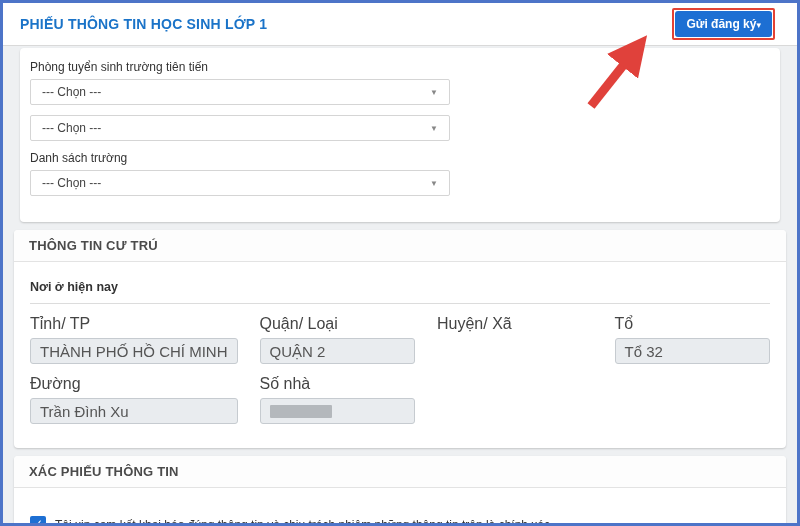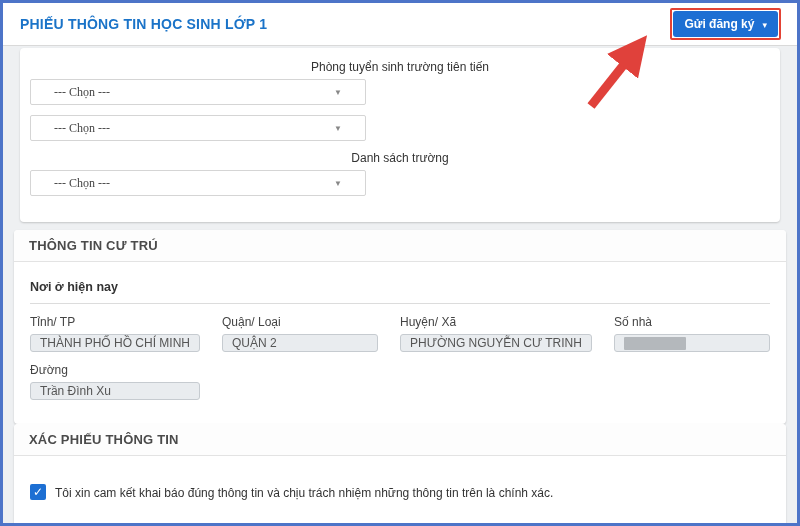--- a/index.html
+++ b/index.html
@@ -13,65 +13,66 @@
     width:800px; height:526px;
     border:3px solid #4d74c8;
     background:#eef0f2;
     overflow:hidden;
   }
   
   .hdr {
     height:43px; background:#fff;
     border-bottom:1px solid #d9d9d9;
     display:flex; align-items:center; justify-content:space-between;
-    padding:0 16px 0 17px;
+    padding:0 22px 0 17px;
   }
   .hdr h1 { font-size:14px; font-weight:bold; color:#1a73c8; letter-spacing:.2px; }
   .hdr-actions { display:flex; align-items:center; gap:7px; }
   .btn {
     background:#1d6fd3; color:#fff; border:none; border-radius:3px;
     font-family:inherit; font-size:12px; font-weight:bold;
     height:26px; padding:0 11px; cursor:pointer;
-    display:inline-flex; align-items:center; gap:8px;
+    display:inline-flex; align-items:center; gap:0;
   }
   .ring { display:inline-block; border:2px solid #e34234; padding:1px; border-radius:2px; }
   .caret { font-size:9px; line-height:1; position:relative; top:1px; }
   
   .content { padding:2px 11px 0 11px; }
   .card {
     background:#fff; border-radius:4px;
     box-shadow:0 1px 2px rgba(0,0,0,.18);
+    margin-bottom:8px;
   }
-  .card-select { margin:0 6px 8px 6px; padding:8px 10px 26px 10px;text-align:center; }
+  .card-select { margin:0 6px 8px 6px; padding:8px 10px 26px 10px; }
   .fgroup { margin-bottom:10px; }
   .fgroup label { display:block; font-size:12px; color:#333; margin:4px 0 5px 0; }
   .select {
-    width:336px; height:26px;
+    width:420px; height:26px;
     border:1px solid #d5d5d5; border-radius:2px; background:#fff;
     display:flex; align-items:center; justify-content:space-between;
-    padding:0 23px; font-size:12px; color:#444; cursor:pointer;font-family:Liberation Serif, serif;
+    padding:0 11px; font-size:12px; color:#444; cursor:pointer;
   }
   .select .sel-caret { font-size:8px; color:#888; }
   .card-header {
     padding:8px 15px; font-size:13px; font-weight:bold; color:#4b4b4b;
     border-bottom:1px solid #e3e3e3; background:#fdfdfd;
     border-radius:4px 4px 0 0; letter-spacing:.2px;
   }
   .card-body { padding:12px 16px 24px 16px; }
   .subhead { font-size:12.5px; font-weight:bold; color:#333; margin:6px 0 0 0; }
   .rule { border:none; border-top:1px solid #dcdcdc; margin:9px 0 11px 0; }
   .grid {
     display:grid; grid-template-columns:repeat(4,1fr);
     column-gap:22px; row-gap:11px;
   }
-  .cell label { display:block; font-size:12px; color:#444; margin-bottom:5px; }
+  .cell label { display:block; font-size:16px; color:#444; margin-bottom:5px; }
   .ro-input {
-    width:100%; height:18px;
+    width:100%; height:26px;
     background:#e9ecef; border:1px solid #c6cbd0; border-radius:3px;
-    font-size:12px; color:#555; display:flex; align-items:center;
+    font-size:15px; color:#555; display:flex; align-items:center;
     padding:0 9px; white-space:nowrap; overflow:hidden;
   }
   .redact { width:62px; height:13px; background:#b4b8bc; border-radius:1px; }
   
   .chk-row { display:flex; align-items:flex-start; gap:9px; margin:16px 0 20px 0; }
   .chk {
     width:16px; height:16px; background:#1d6fd3; border-radius:2px;
     color:#fff; font-size:12px; line-height:16px; text-align:center;
     flex:0 0 auto; cursor:pointer;
   }
@@ -130,31 +131,34 @@
           <div class="cell">
             <label>Tỉnh/ TP</label>
             <div class="ro-input">THÀNH PHỐ HỒ CHÍ MINH</div>
           </div>
           <div class="cell">
             <label>Quận/ Loại</label>
             <div class="ro-input">QUẬN 2</div>
           </div>
           <div class="cell">
             <label>Huyện/ Xã</label>
-            <div class="ro-input">PHƯỜNG NGUYỄN CƯ TRINH</div>
+          </div>
+          <div class="cell">
+            <label>Tổ</label>
+            <div class="ro-input">Tổ 32</div>
+          </div>
+          <div class="cell">
+            <label>Đường</label>
+            <div class="ro-input">Trần Đình Xu</div>
           </div>
           <div class="cell">
             <label>Số nhà</label>
             <div class="ro-input">
               <span class="redact"></span>
             </div>
-          </div>
-          <div class="cell">
-            <label>Đường</label>
-            <div class="ro-input">Trần Đình Xu</div>
           </div>
           <div class="cell"></div>
         </div>
       </div>
     </section>
 
     <section class="card">
       <div class="card-header">XÁC PHIẾU THÔNG TIN</div>
       <div class="card-body">
         <div class="chk-row">

